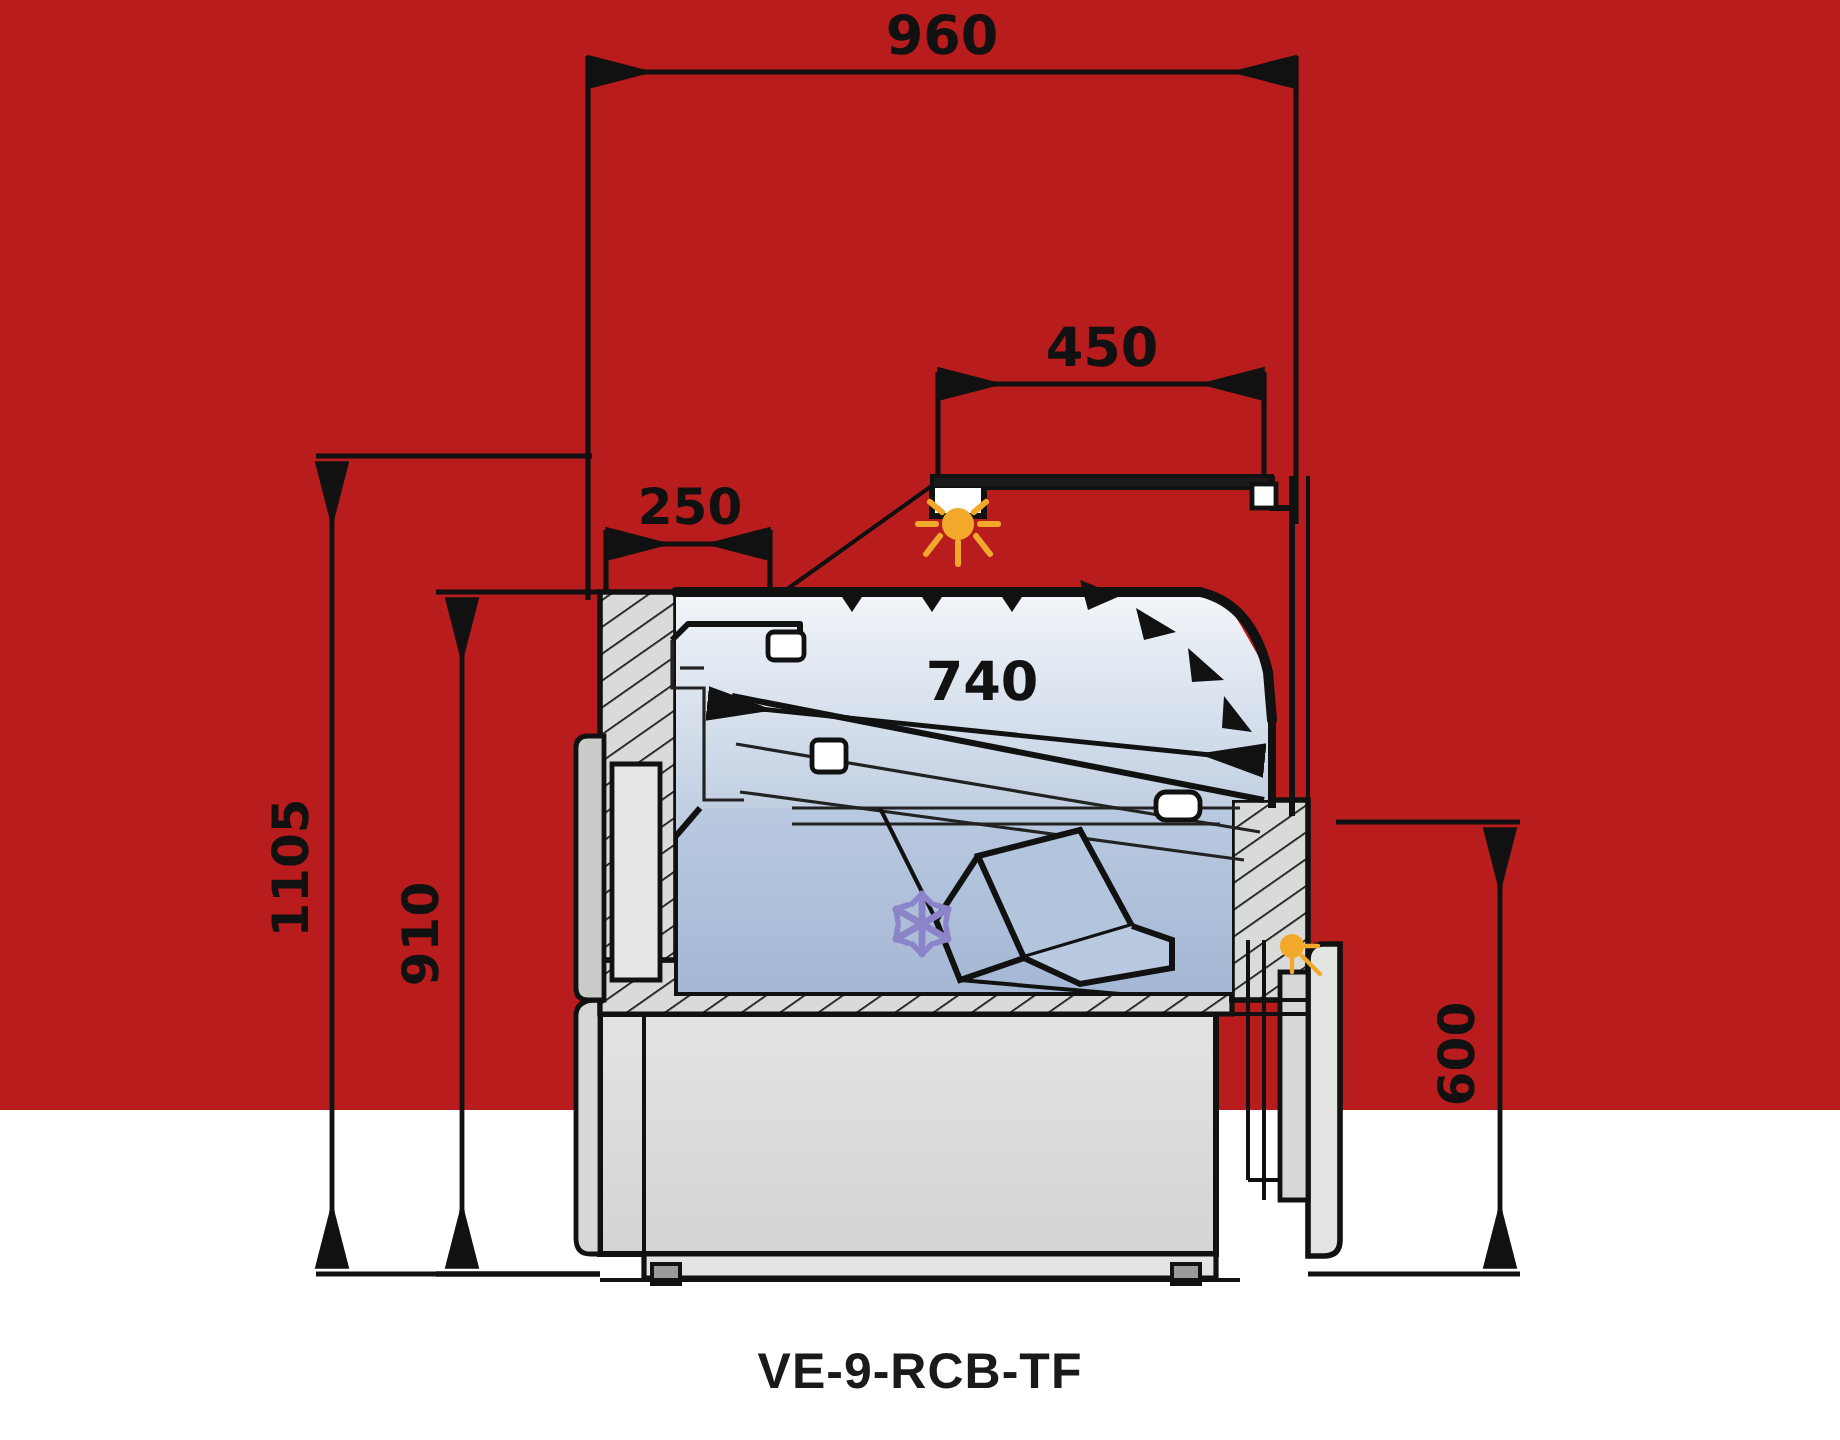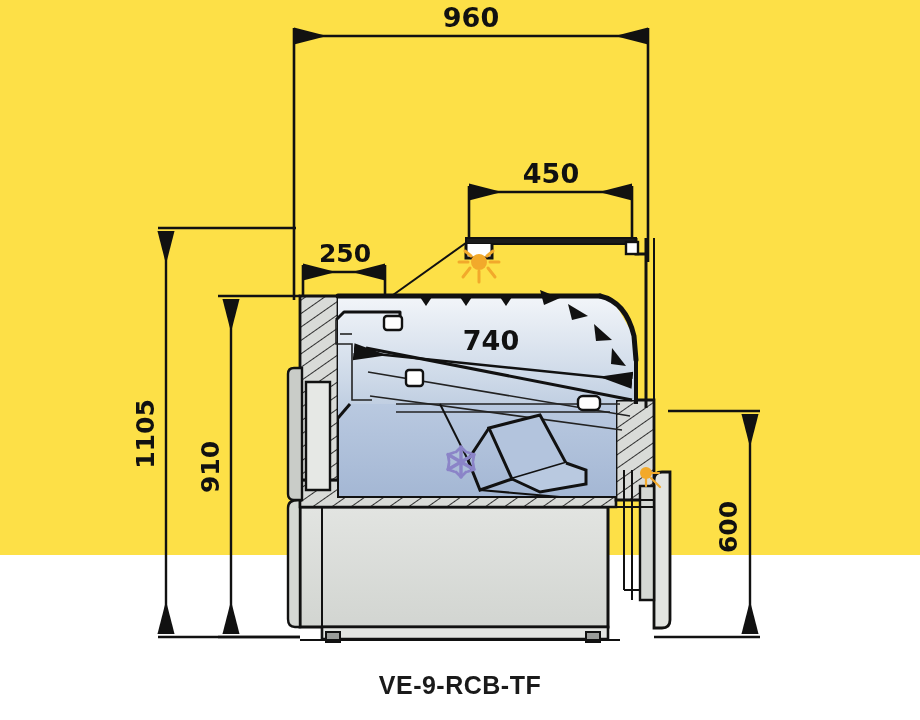--- a/index.html
+++ b/index.html
@@ -1,18 +1,18 @@
 <!DOCTYPE html>
 <html><head>
 <meta charset="utf-8">
 <style>
   html,body{margin:0;padding:0;background:#ffffff;}
   body{width:920px;height:720px;overflow:hidden;
        font-family:"Liberation Sans","DejaVu Sans",sans-serif;}
-  #stage{position:relative;width:920px;height:555px;background:#fde047;text-decoration:underline;}
+  #stage{position:relative;width:920px;height:555px;background:#b91c1c;text-decoration:underline;}
   svg{display:block;}
   .dimtext{font-family:"DejaVu Sans",sans-serif;font-weight:700;font-size:27px;fill:#111;}
   .dimtext-sm{font-family:"DejaVu Sans",sans-serif;font-weight:700;font-size:25px;fill:#111;}
   .modeltext{font-family:"Liberation Sans",sans-serif;font-weight:700;font-size:25px;fill:#1a1a1a;letter-spacing:0.5px;}
   .dl{stroke:#111;stroke-width:2.4;fill:none;}
   .ext{stroke:#111;stroke-width:2.6;fill:none;}
   .outline{stroke:#111;stroke-width:3;fill:none;stroke-linejoin:round;}
   .thin{stroke:#111;stroke-width:2;fill:none;}
   .thinner{stroke:#222;stroke-width:1.6;fill:none;}
 </style>

